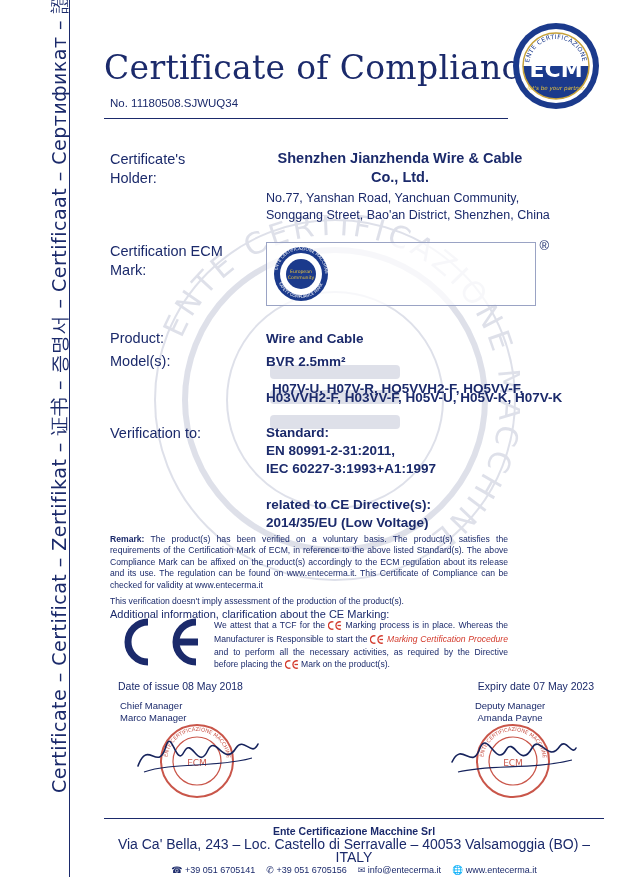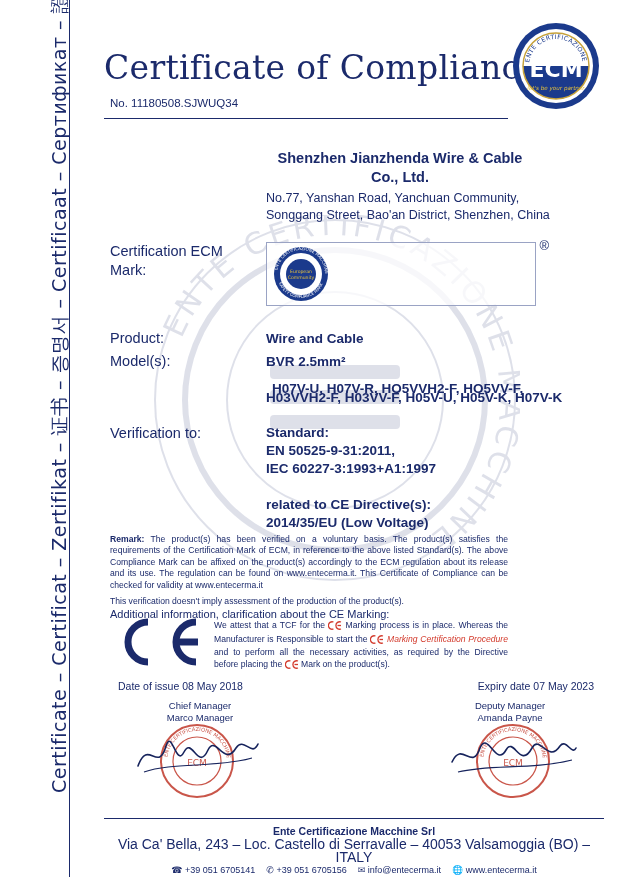--- a/index.html
+++ b/index.html
@@ -225,21 +225,21 @@
     top: 680px;
     font-size: 10.5px;
     color: #1b2a6b;
     text-align: right;
   }
   .sig-left {
     position: absolute;
     left: 120px;
     top: 700px;
     width: 160px;
-    text-align: center;
+    text-align: left;
     font-size: 9.5px;
     line-height: 12px;
     color: #1b2a6b;
   }
   .sig-right {
     position: absolute;
     right: 30px;
     top: 700px;
     width: 160px;
     text-align: center;
@@ -340,20 +340,24 @@
       </defs>
       <text font-family="DejaVu Sans, sans-serif" font-size="6.2" fill="#1b3a8c" letter-spacing="0.4">
         <textPath href="#ecmtop" startOffset="4%">ENTE CERTIFICAZIONE MACCHINE</textPath>
       </text>
       <text x="44" y="55" text-anchor="middle" font-family="DejaVu Sans, sans-serif" font-size="22" font-weight="bold" fill="#ffffff">ECM</text>
       <text x="44" y="68" text-anchor="middle" font-family="DejaVu Sans, sans-serif" font-size="5.6" fill="#e8c23a" font-style="italic">let's be your partner</text>
       <circle cx="44" cy="44" r="33" fill="none" stroke="#c7a23a" stroke-width="1.5"></circle>
     </svg>
   </div>
 
+  <div class="label" style="top:150px;">
+    <span>Certificate's</span><br>
+    <span>Holder:</span>
+  </div>
   <div class="value big" style="top:149px; width:268px;">Shenzhen Jianzhenda Wire &amp; Cable Co., Ltd.</div>
   <div class="value" style="top:190px;">No.77, Yanshan Road, Yanchuan Community,</div>
   <div class="value" style="top:207px;">Songgang Street, Bao'an District, Shenzhen, China</div>
 
   <div class="label" style="top:242px;">
     <span>Certification ECM</span><br>
     <span>Mark:</span>
   </div>
 
   <div class="mark-box">
@@ -382,21 +386,21 @@
   <div class="label" style="top:329px;">Product:</div>
   <div class="value strong" style="top:330px;">Wire and Cable</div>
 
   <div class="label" style="top:352px;">Model(s):</div>
   <div class="value strong" style="top:353px;">BVR 2.5mm²</div>
   <div class="value strong" style="top:380px;padding-left:6px;">H07V-U, H07V-R, HO5VVH2-F, HO5VV-F,</div>
   <div class="value strong" style="top:389px;">H03VVH2-F, H03VV-F, H05V-U, H05V-K, H07V-K</div>
 
   <div class="label" style="top:424px;">Verification to:</div>
   <div class="value strong" style="top:424px;">Standard:</div>
-  <div class="value strong" style="top:442px;">EN 50525-9-31:2011,</div>
+  <div class="value strong" style="top:442px;">EN 80991-2-31:2011,</div>
   <div class="value strong" style="top:460px;">IEC 60227-3:1993+A1:1997</div>
 
   <div class="value strong" style="top:496px;">related to CE Directive(s):</div>
   <div class="value strong" style="top:514px;">2014/35/EU (Low Voltage)</div>
 
   <div class="remark">
     <b>Remark:</b>
     <span>The product(s) has been verified on a voluntary basis. The product(s) satisfies the requirements of the Certification Mark of ECM, in reference to the above listed Standard(s). The above Compliance Mark can be affixed on the product(s) accordingly to the ECM regulation about its release and its use. The regulation can be found on www.entecerma.it. This Certificate of Compliance can be checked for validity at www.entecerma.it</span>
     <div class="second">This verification doesn't imply assessment of the production of the product(s).</div>
   </div>

